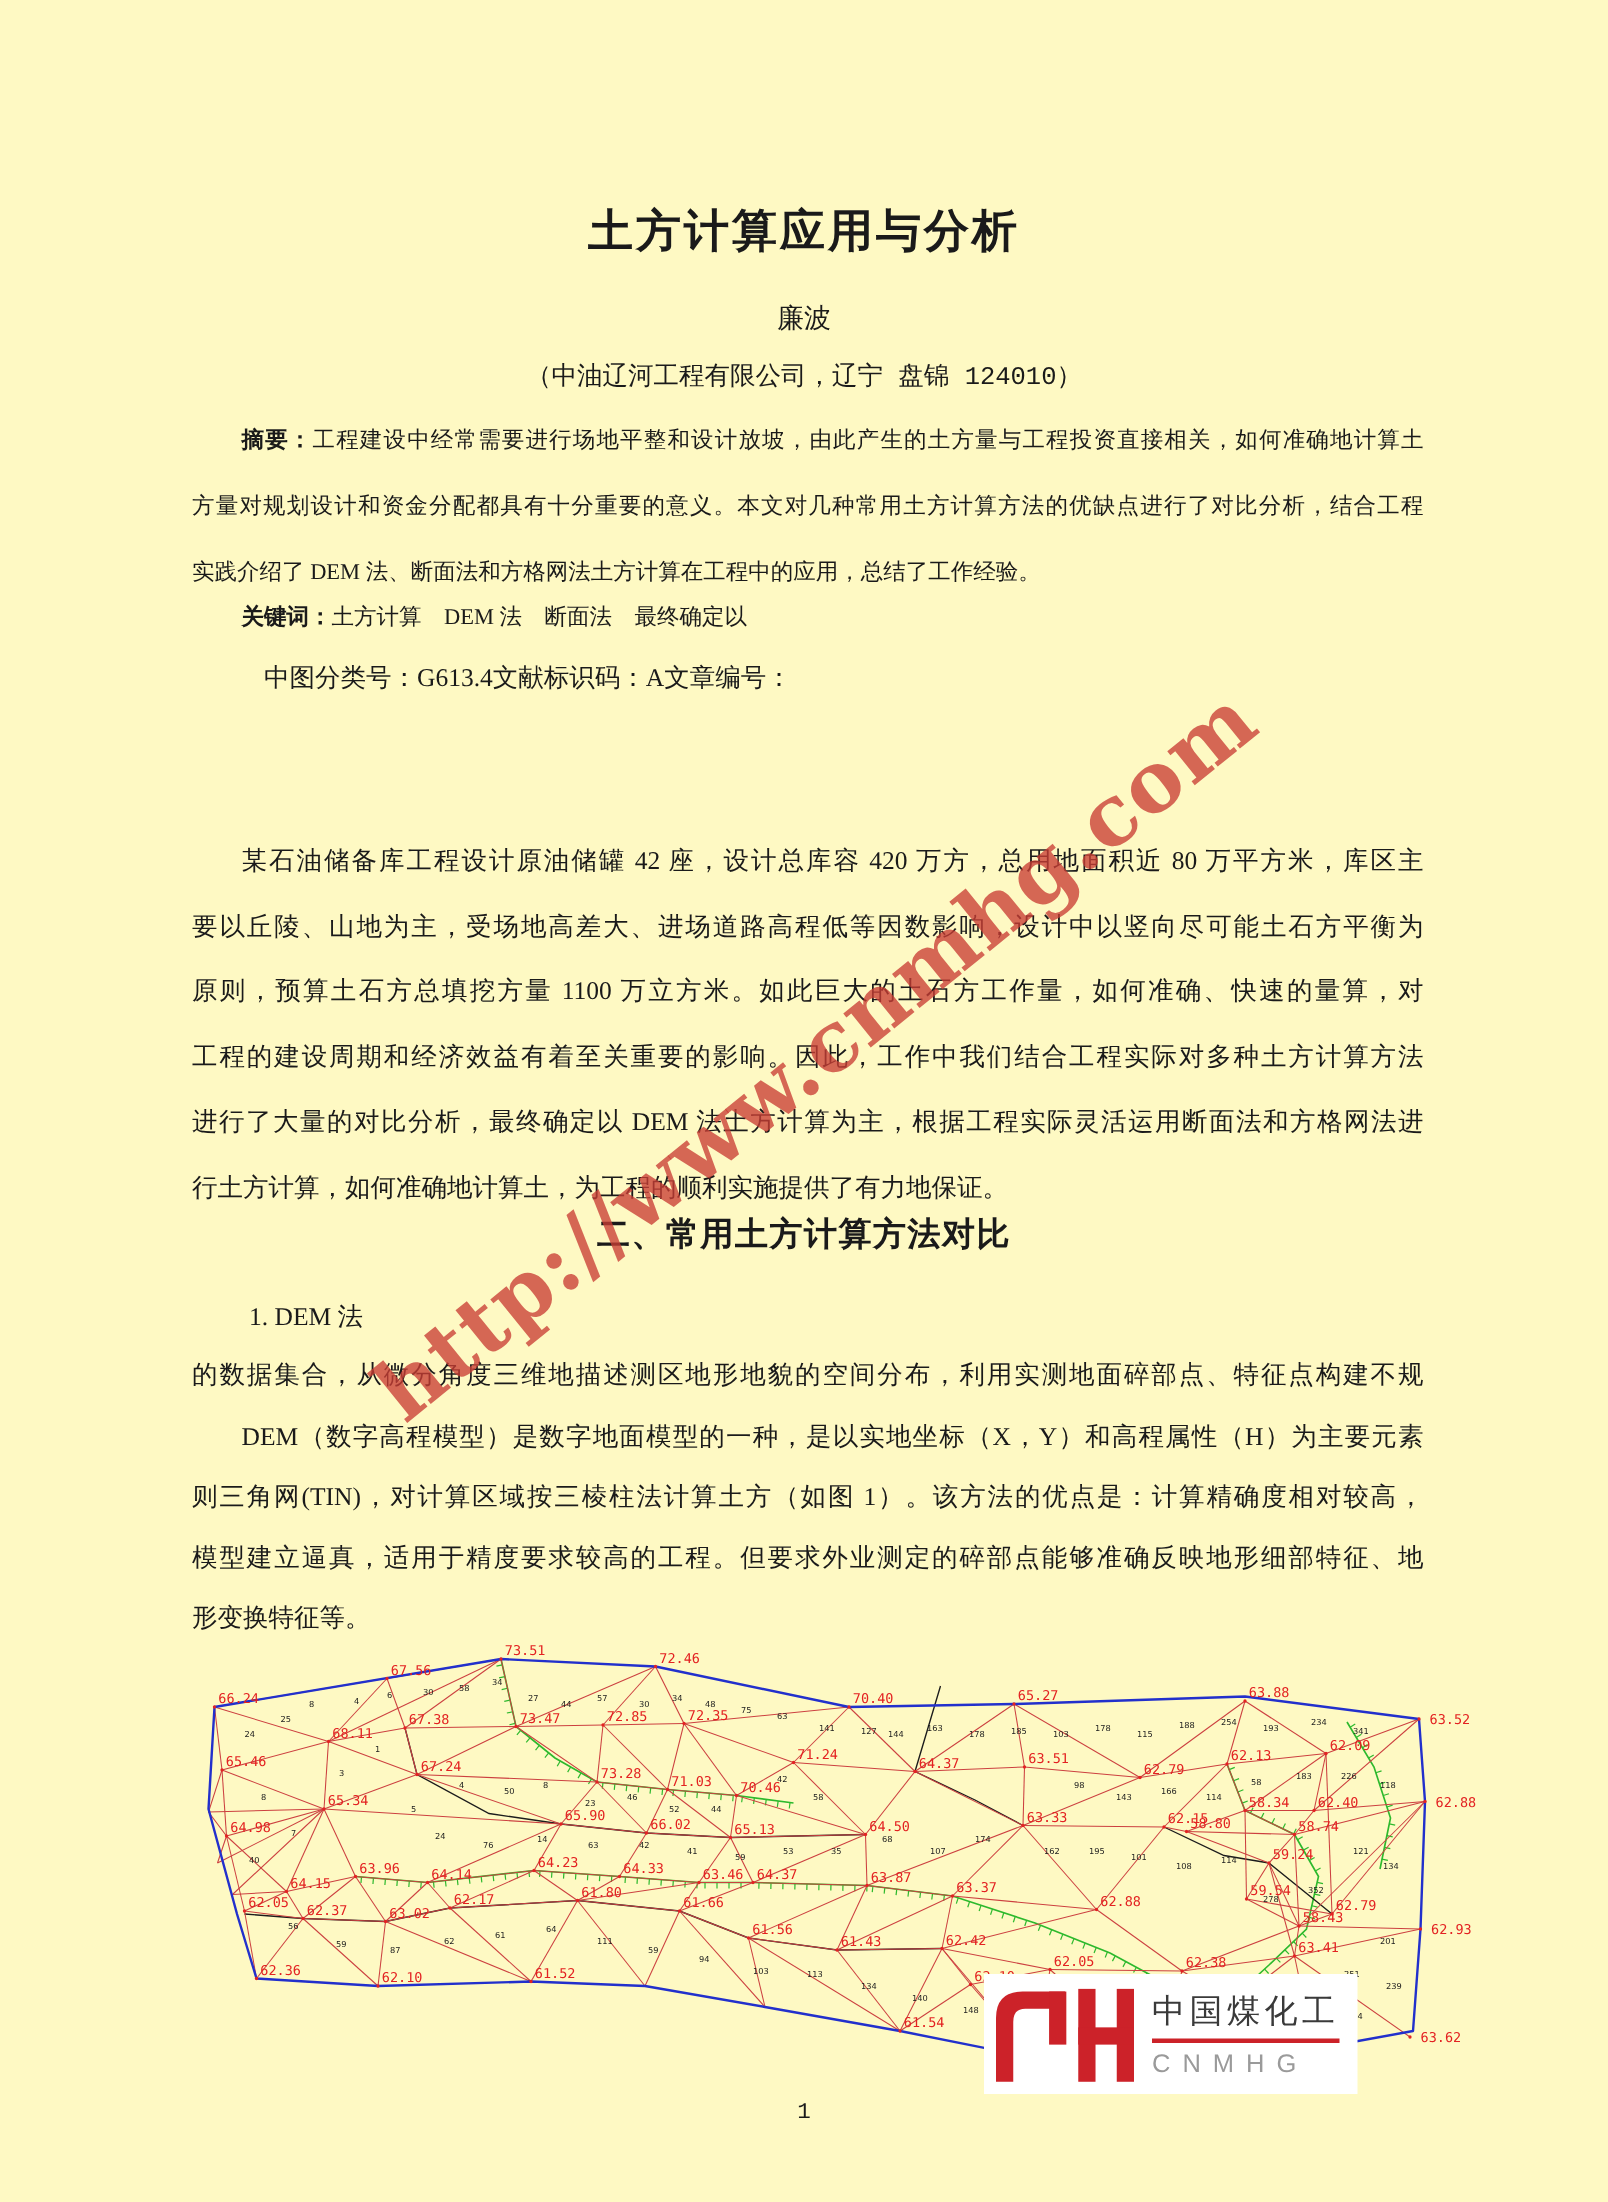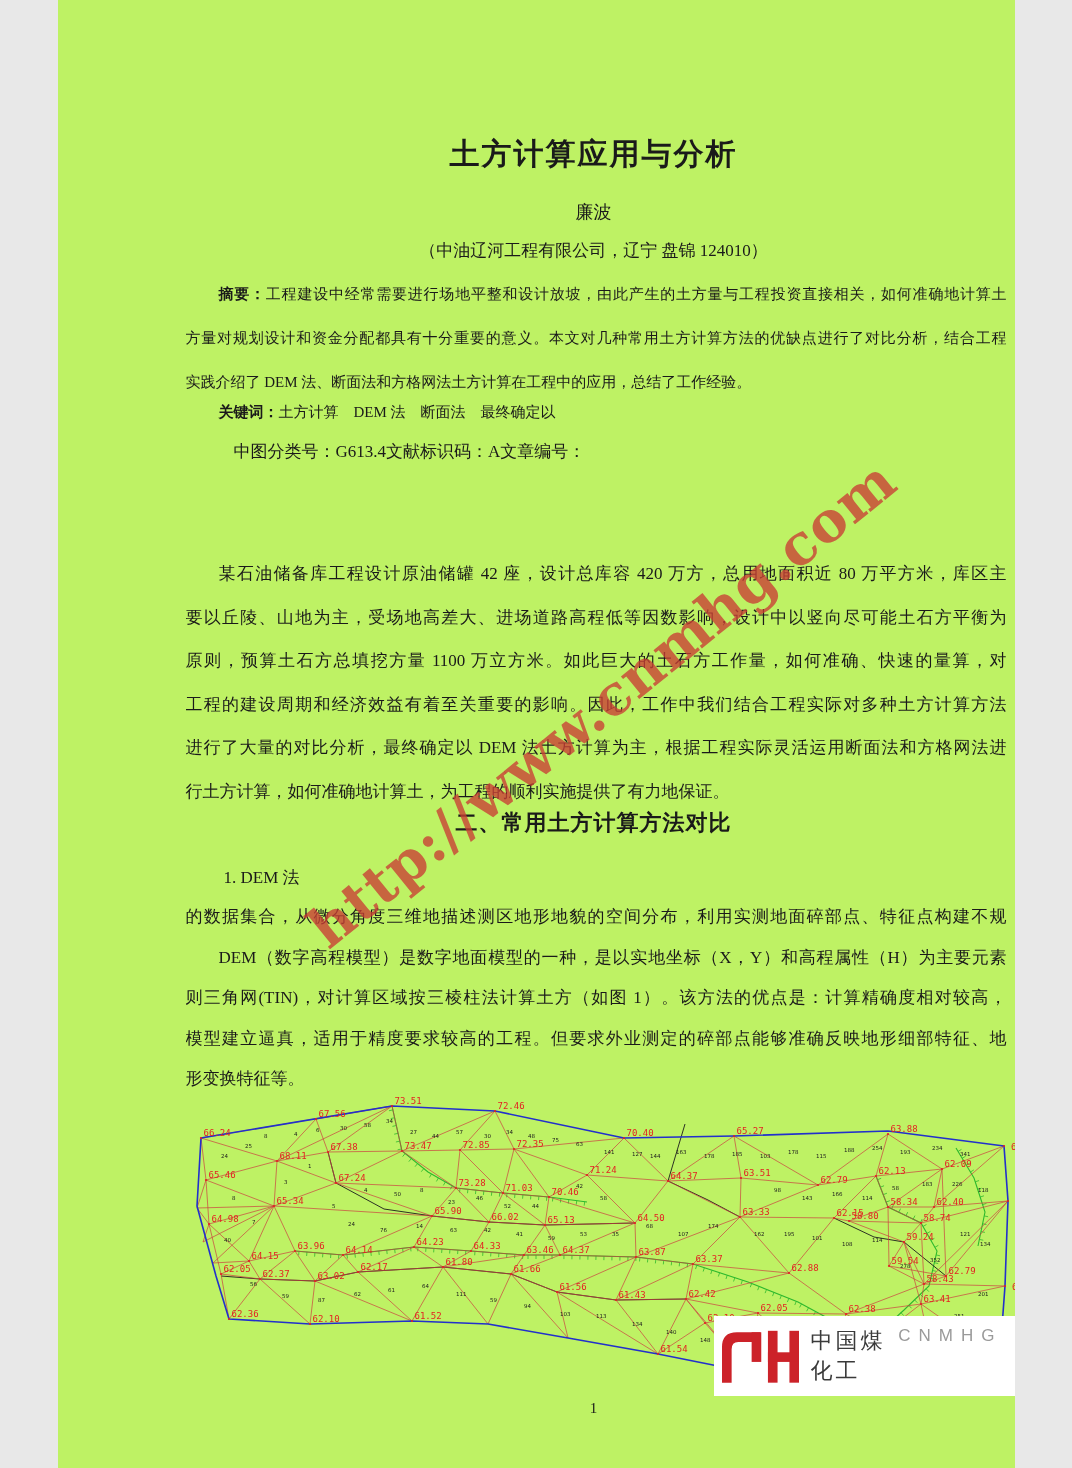--- a/index.html
+++ b/index.html
@@ -1,19 +1,19 @@
 <!DOCTYPE html>
 <html><head>
 <meta charset="utf-8">
 <style>
   html,body{margin:0;padding:0;background:#e8e8e8;}
-  .page{position:relative;width:957px;height:1468px;background:#bef264;margin:0 auto;
+  .page{position:relative;width:1072px;height:1468px;background:#fef9c3;margin:0 auto;
         font-family:"Liberation Serif",serif;color:#1a1a1a;overflow:hidden;}
   .abs{position:absolute;}
-  .center{left:0;width:1072px;text-align:center;}
+  .center{left:0;width:1072px;text-align:center;font-family:Liberation Mono, monospace;}
   .hei{font-family:"Liberation Sans",sans-serif;font-weight:bold;}
   .title{top:134px;font-size:30px;letter-spacing:2px;}
   .author{top:200px;font-size:18px;}
   .affil{top:239px;font-size:17px;}
   .block{left:128px;width:821px;font-size:17px;}
   .sm{font-size:15px;}
   .line{white-space:nowrap;}
   .jl{text-align:justify;text-align-last:justify;white-space:normal;height:44px;overflow:hidden;}
   .ind{text-indent:33px;}
   .abstract{top:272px;line-height:44px;}
@@ -27,21 +27,21 @@
   .item1{top:866px;left:166px;font-size:17px;}
   .para2{top:897px;line-height:40.5px;}
   .para2 .jl{height:40.5px;}
   .pagenum{top:1400px;font-size:15px;}
   .watermark{left:258px;top:902px;font-family:"DejaVu Serif",serif;font-size:56px;font-weight:bold;
              color:rgba(201,62,52,0.78);transform:rotate(-39deg);transform-origin:left center;
              white-space:nowrap;z-index:5;pointer-events:none;letter-spacing:1px;}
   .figwrap{left:130px;top:1096px;z-index:1;}
   .logo{left:656px;top:1316px;z-index:6;background:#ffffff;display:flex;align-items:center;
         gap:12px;padding:8px 12px 8px 8px;}
-  .logo-col{display:flex;flex-direction:row;}
+  .logo-col{display:flex;flex-direction:column;}
   .logo-cn{font-family:"Liberation Sans",sans-serif;font-size:22px;color:#3a3a3a;letter-spacing:3px;}
   .logo-rule{height:3px;background:#cc2229;margin:3px 0 4px 0;}
   .logo-en{font-family:"Liberation Sans",sans-serif;font-size:17px;color:#9a9a9a;letter-spacing:8px;}
 </style>
 </head>
 <body>
 
 <div class="page">
 
   <div class="abs center title hei">土方计算应用与分析</div>

